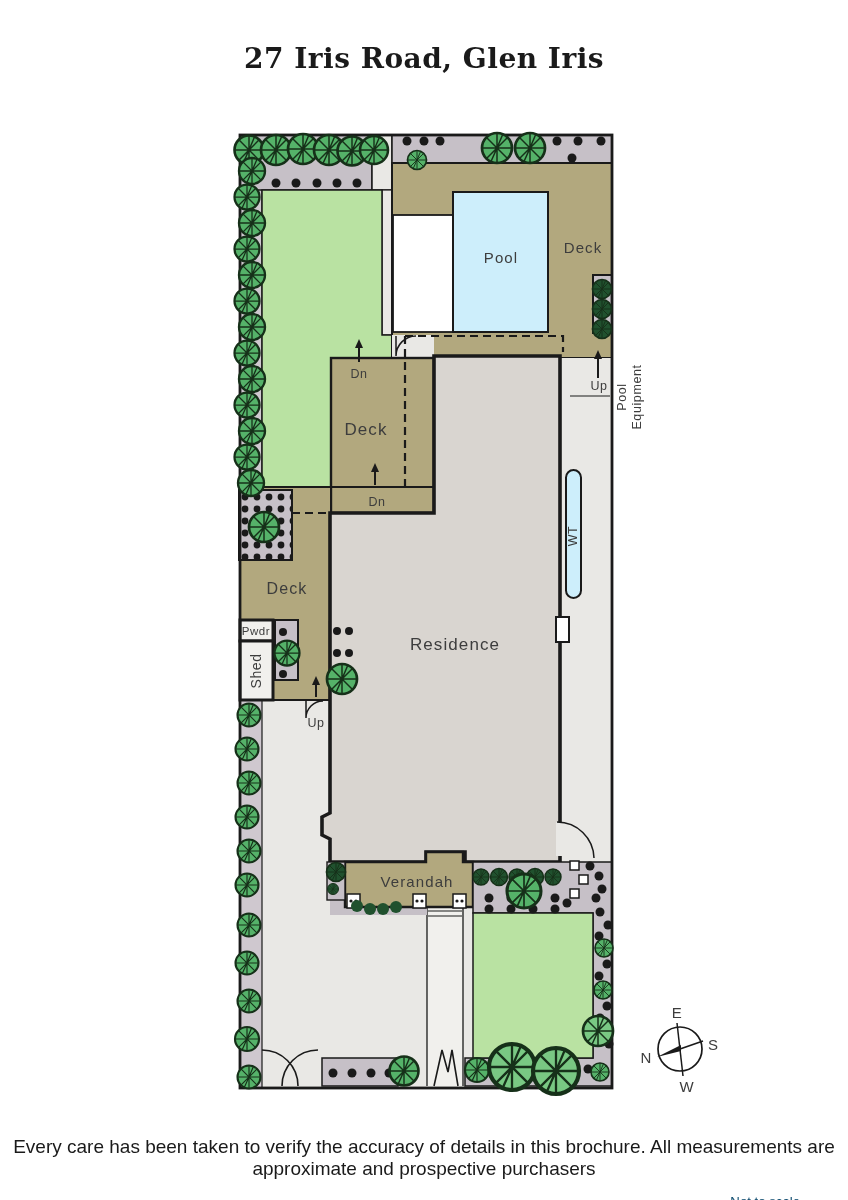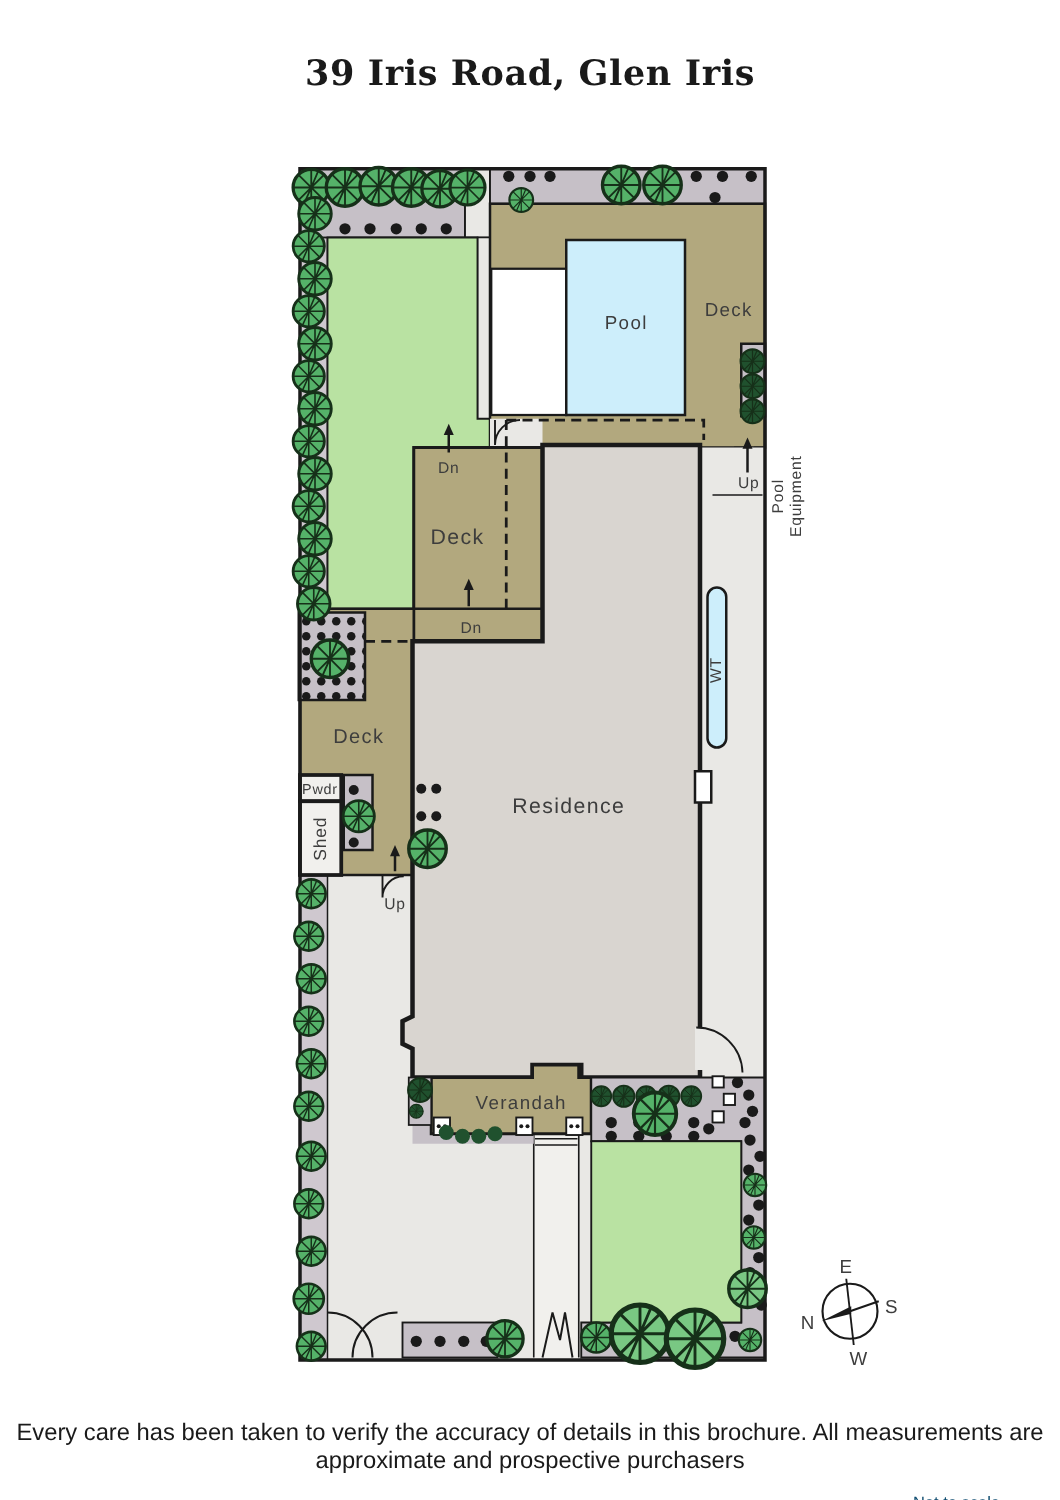--- a/index.html
+++ b/index.html
@@ -24,21 +24,21 @@
   .sq{fill:#ffffff;stroke:var(--line);stroke-width:1.5;}
   .t{color:var(--tree);} .tl{color:var(--tree_light);} .td{color:var(--tree_dark);}
   .lbl{fill:var(--label);font-family:"Liberation Sans",sans-serif;letter-spacing:1.1px;}
   .lbl-s{fill:var(--label);font-family:"Liberation Sans",sans-serif;letter-spacing:0.6px;}
 </style>
 </head>
 <body>
 
 <div class="page">
 
-  <div class="title">39 Iris Road, Glen Iris</div>
+  <div class="title">27 Iris Road, Glen Iris</div>
 
   <svg class="plan-svg" width="848" height="1200" viewBox="0 0 848 1200">
 
     <defs>
       <g id="tree">
         <circle r="10" fill="currentColor" stroke="var(--tree_line)" stroke-width="1.8"></circle>
         <path d="M0,-10 L0,10 M-10,0 L10,0 M-7,-7 L7,7 M7,-7 L-7,7 M0,0 L4,-9.5 M0,0 L-4,9" stroke="var(--tree_line)" stroke-width="1" fill="none"></path>
       </g>
       <pattern id="dotgrid" width="12" height="12" patternUnits="userSpaceOnUse">
         <circle cx="5" cy="5" r="3.4" fill="var(--line)"></circle>

